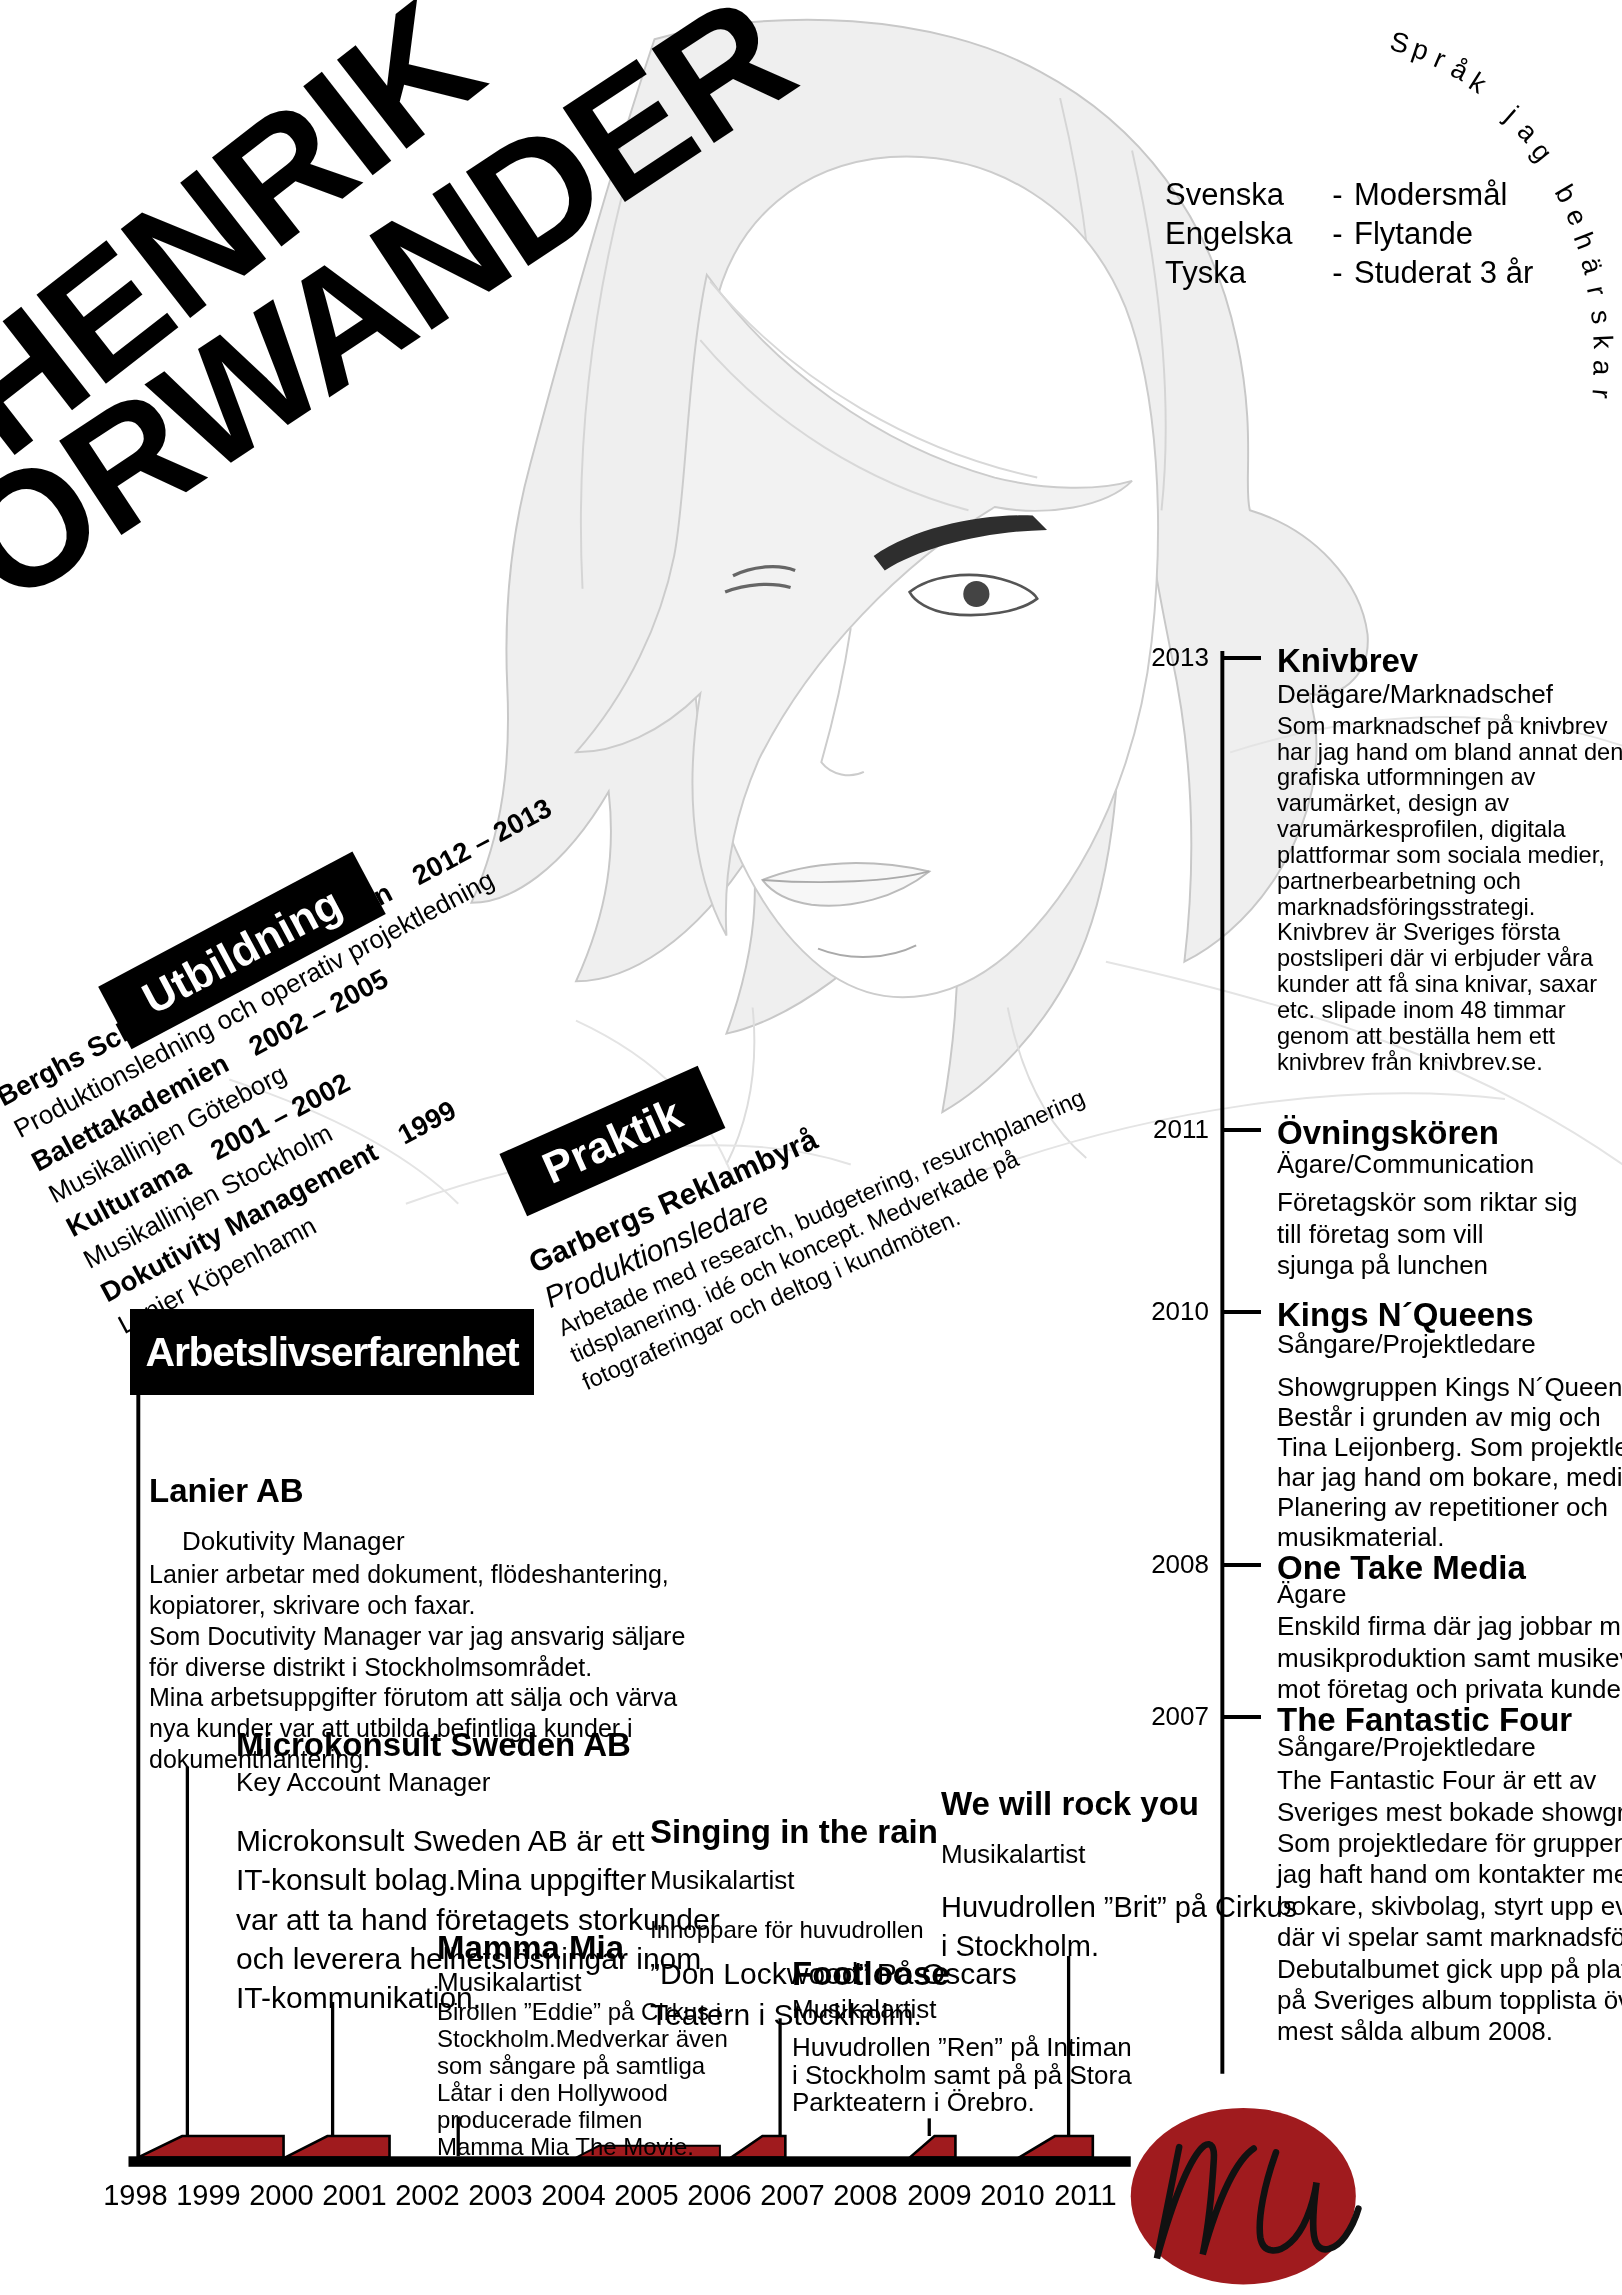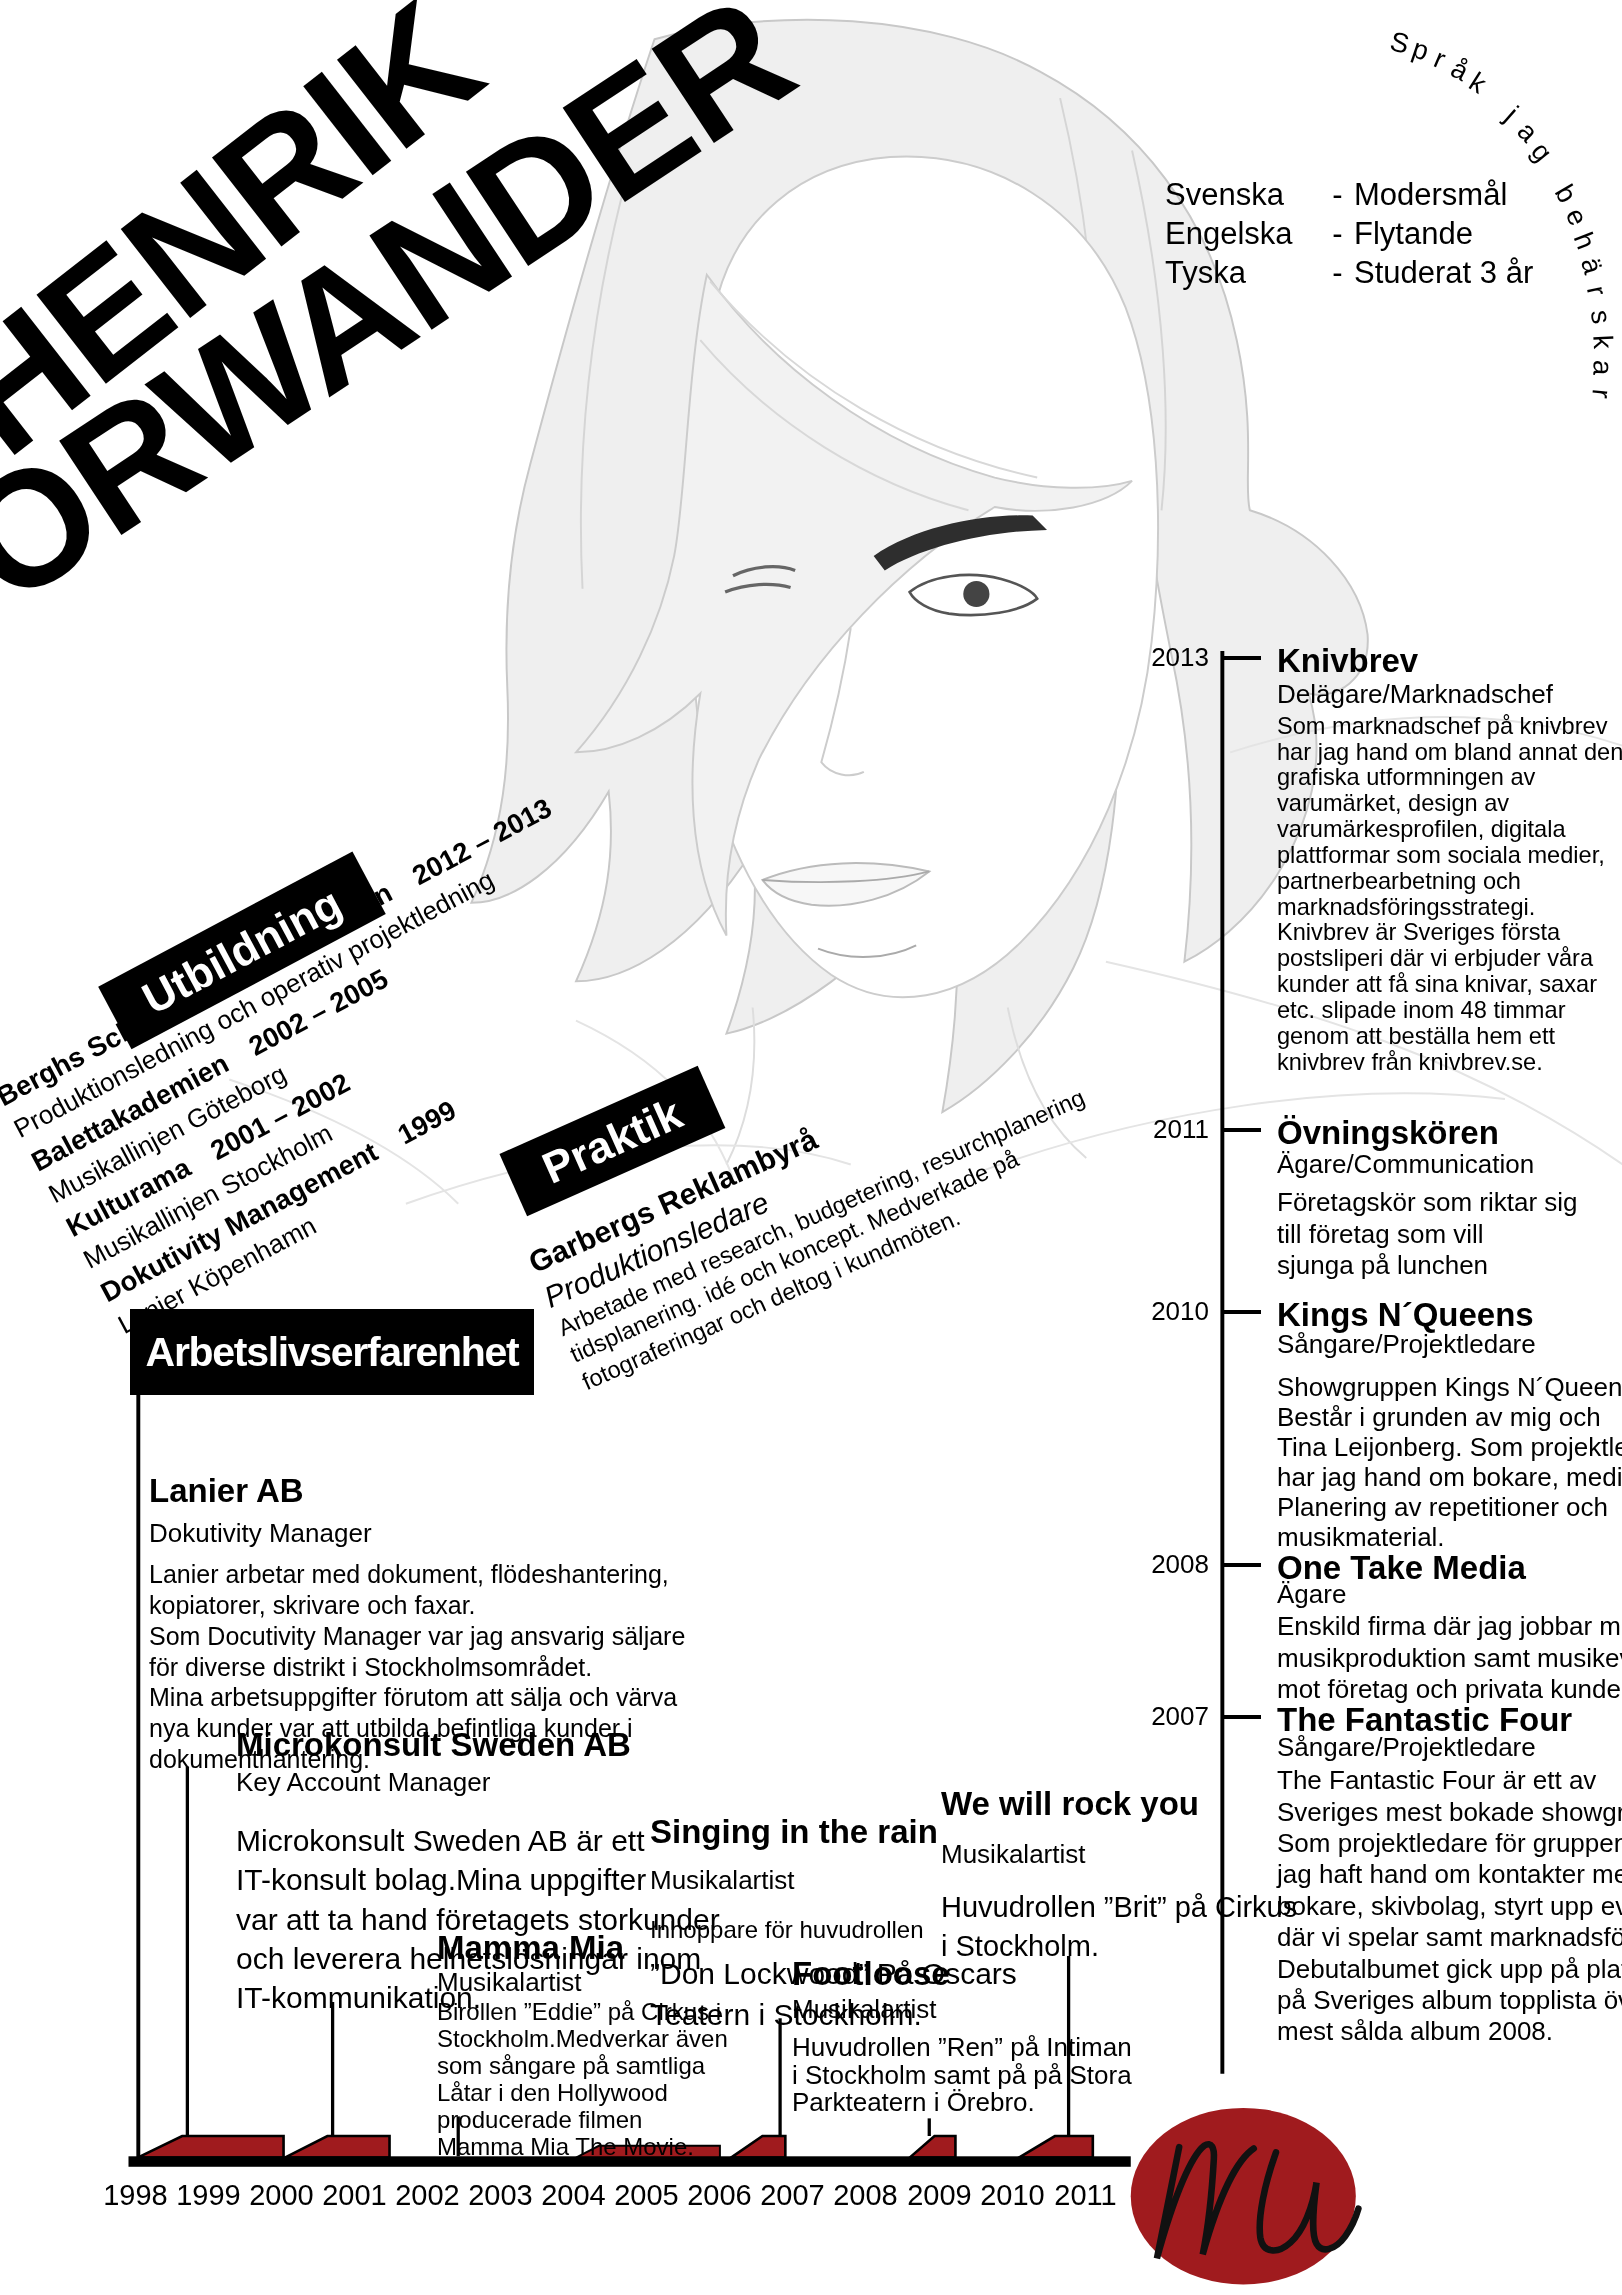--- a/index.html
+++ b/index.html
@@ -190,21 +190,21 @@
         <div class="pl">Arbetade med research, budgetering, resurchplanering</div>
         <div class="pl">tidsplanering. idé och koncept. Medverkade på</div>
         <div class="pl">fotograferingar och deltog i kundmöten.</div>
       </div>
   </div>
 
   <div id="work-box" class="abs blackbox">Arbetslivserfarenhet</div>
   <div id="jobs">
       <div class="abs txt" style="left: 149px; top: 1472px;">
         <div class="jtitle">Lanier AB</div>
-        <div class="jrole" style="top: 46px;">Dokutivity Manager</div>
+        <div class="jrole" style="top: 54px; margin-left: 33px;">Dokutivity Manager</div>
         <div class="bline" style="top: 88px; font-size: 25px;">Lanier arbetar med dokument, flödeshantering,</div>
         <div class="bline" style="top: 119px; font-size: 25px;">kopiatorer, skrivare och faxar.</div>
         <div class="bline" style="top: 150px; font-size: 25px;">Som Docutivity Manager var jag ansvarig säljare</div>
         <div class="bline" style="top: 181px; font-size: 25px;">för diverse distrikt i Stockholmsområdet.</div>
         <div class="bline" style="top: 211px; font-size: 25px;">Mina arbetsuppgifter förutom att sälja och värva</div>
         <div class="bline" style="top: 242px; font-size: 25px;">nya kunder var att utbilda befintliga kunder i</div>
         <div class="bline" style="top: 273px; font-size: 25px;">dokumenthantering.</div>
       </div>
       <div class="abs txt" style="left: 236px; top: 1726px;">
         <div class="jtitle">Microkonsult Sweden AB</div>

